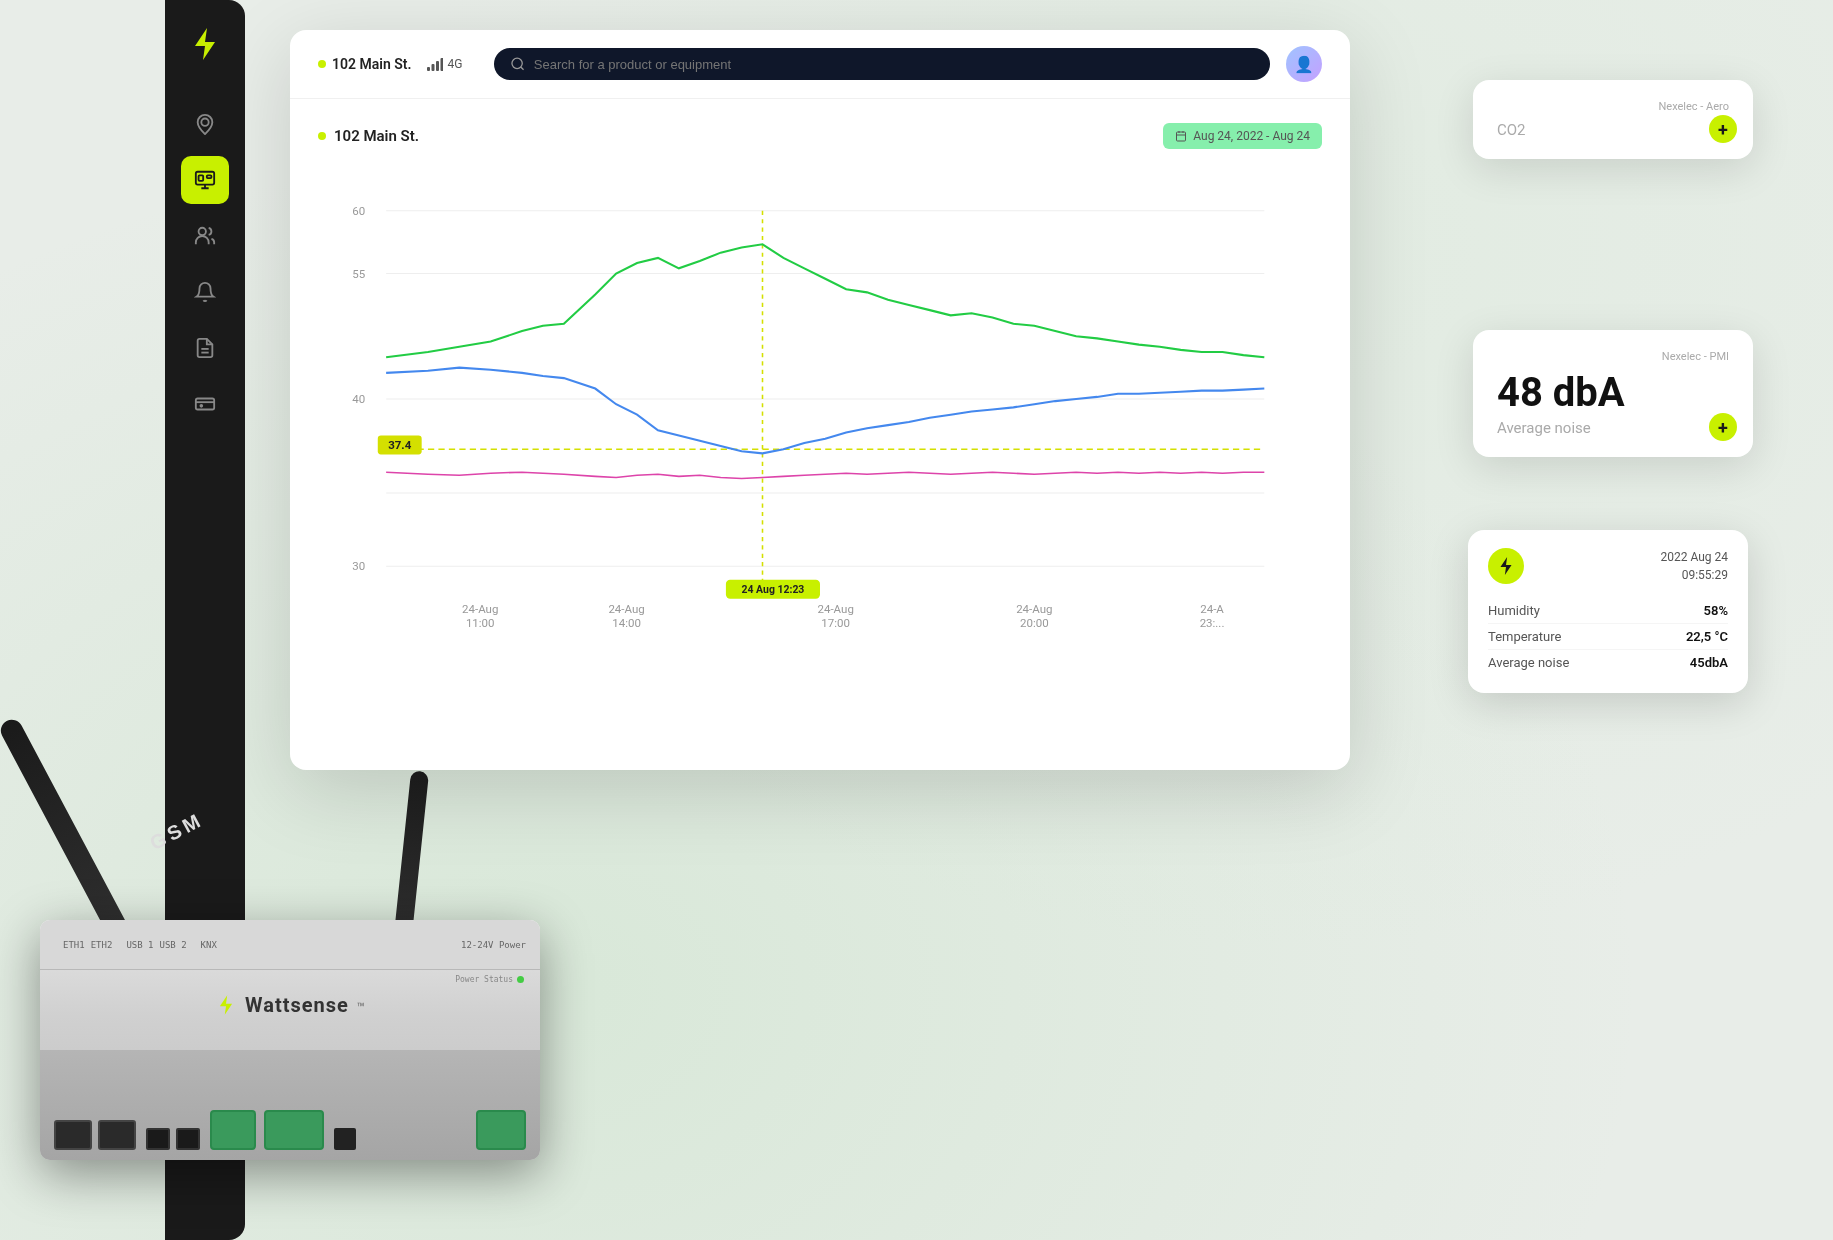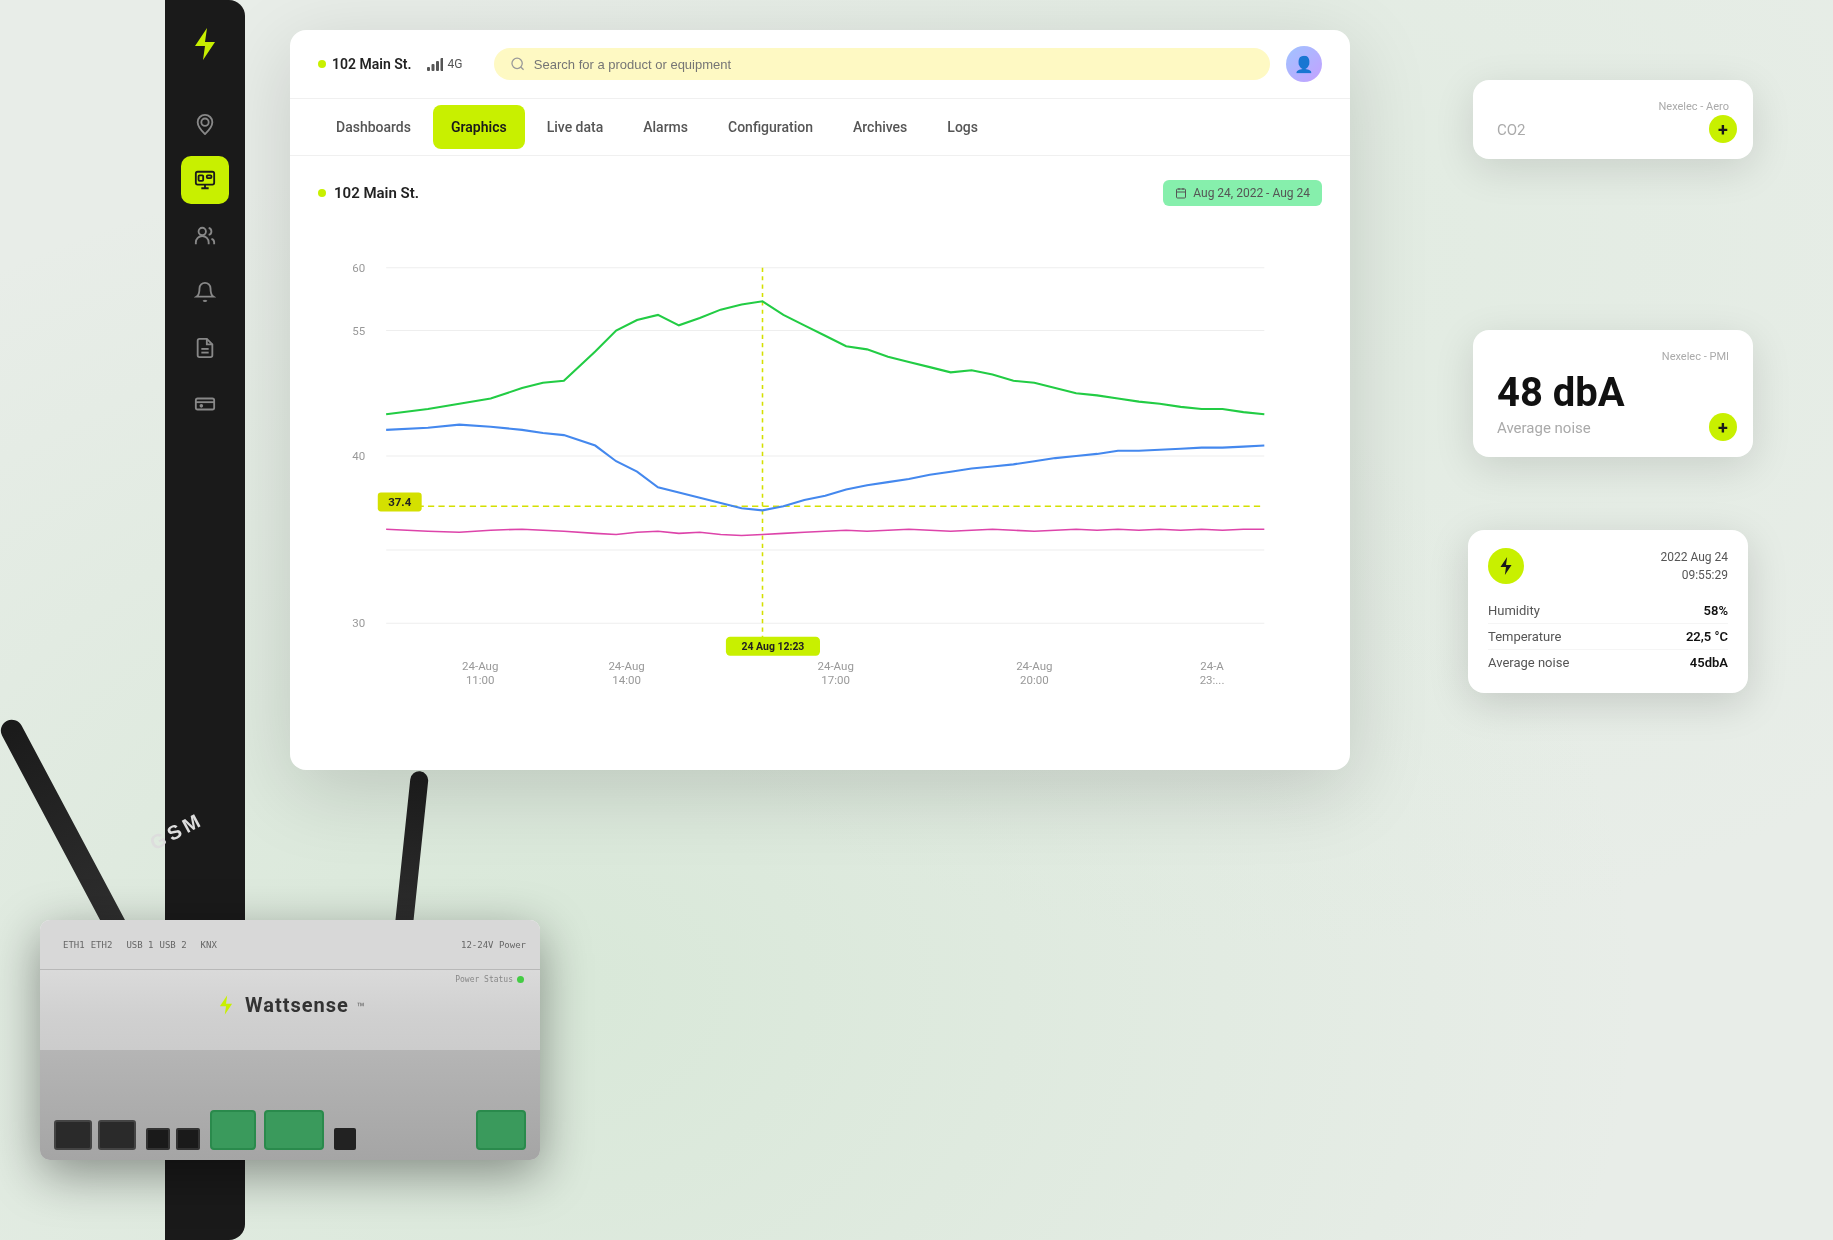--- a/index.html
+++ b/index.html
@@ -118,21 +118,21 @@
       gap: 4px;
       font-size: 12px;
       color: #555;
       margin-right: 16px;
     }
 
     .search-bar {
       flex: 1;
       display: flex;
       align-items: center;
-      background: #fef9c3;
+      background: #0f172a;
       border-radius: 24px;
       padding: 8px 16px;
       gap: 8px;
     }
 
     .search-bar input {
       border: none;
       background: transparent;
       outline: none;
       font-size: 13px;
@@ -450,43 +450,20 @@
     <div class="search-bar">
       <svg width="16" height="16" viewBox="0 0 24 24" fill="none" stroke="#999" stroke-width="2">
         <circle cx="11" cy="11" r="8"></circle>
         <path d="m21 21-4.35-4.35"></path>
       </svg>
       <input type="text" placeholder="Search for a product or equipment" style="">
     </div>
     <div class="avatar">👤</div>
   </div>
 
-  <div class="nav-tabs">
-    <div class="nav-tab">
-      <span>Dashboards</span>
-    </div>
-    <div class="nav-tab active">
-      <span>Graphics</span>
-    </div>
-    <div class="nav-tab">
-      <span>Live data</span>
-    </div>
-    <div class="nav-tab">
-      <span>Alarms</span>
-    </div>
-    <div class="nav-tab">
-      <span>Configuration</span>
-    </div>
-    <div class="nav-tab">
-      <span>Archives</span>
-    </div>
-    <div class="nav-tab">
-      <span>Logs</span>
-    </div>
-  </div>
 
   <div class="chart-area">
     <div class="chart-header">
       <div class="chart-title">
         <div class="chart-title-dot"></div>
         <span>102 Main St.</span>
       </div>
       <div class="date-range">
         <svg width="12" height="12" viewBox="0 0 24 24" fill="none" stroke="currentColor" stroke-width="2">
           <rect x="3" y="4" width="18" height="18" rx="2"></rect>

